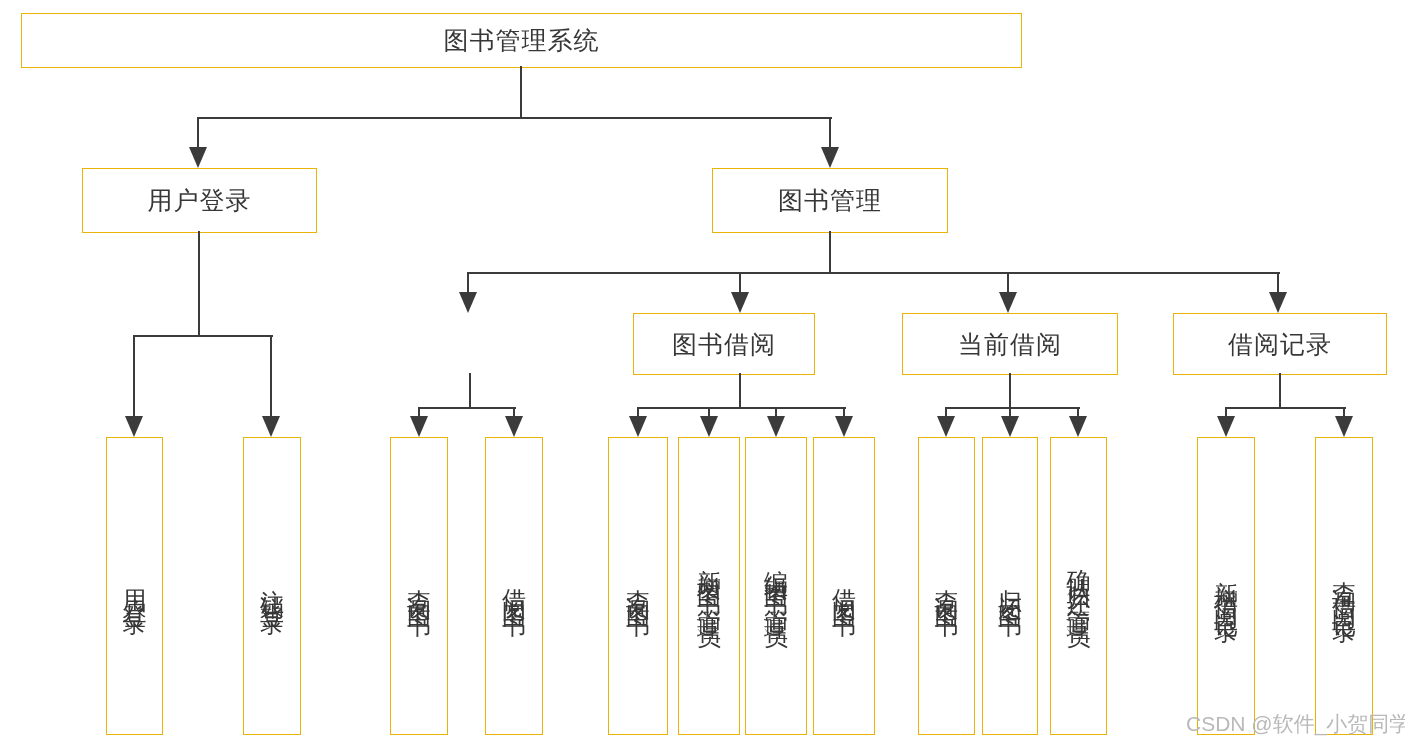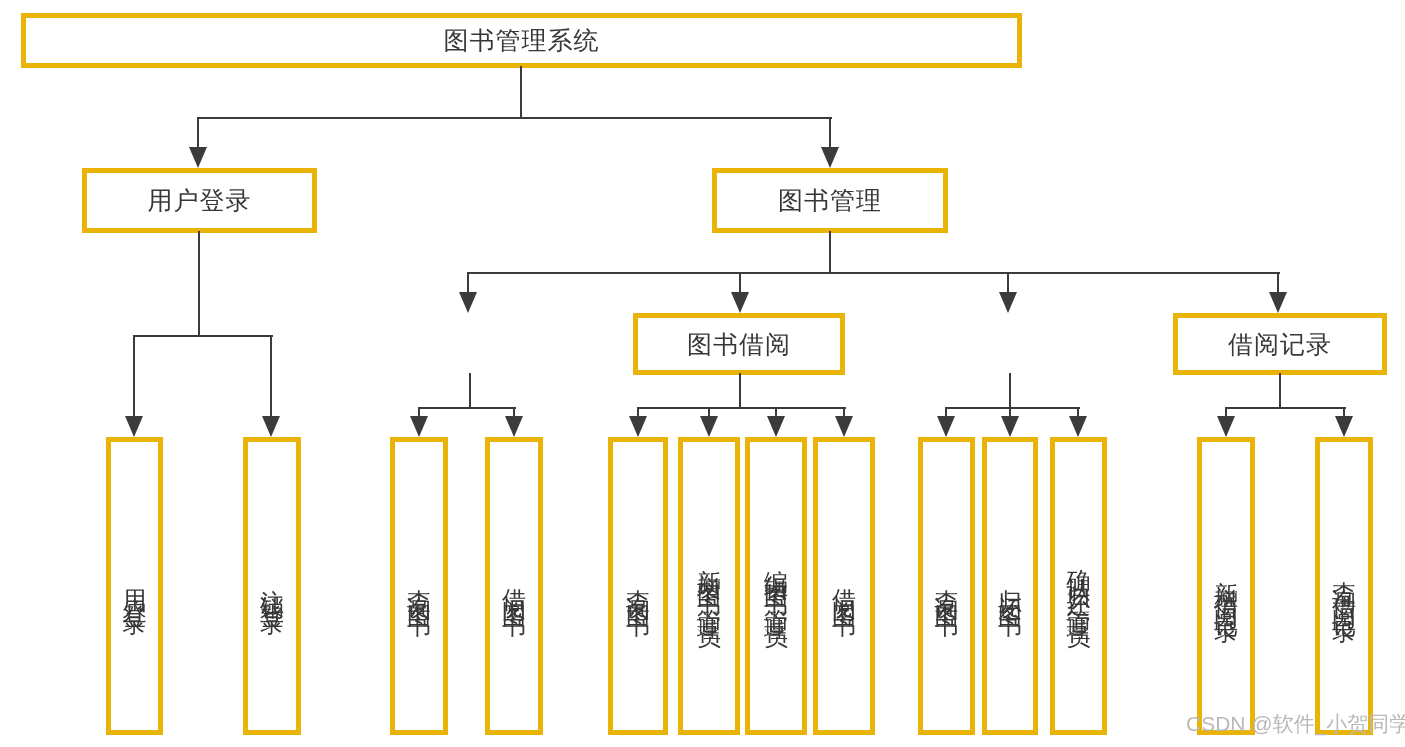--- a/index.html
+++ b/index.html
@@ -6,21 +6,21 @@
   #canvas {
     position:relative;
     width:1405px; height:747px;
     background:#ffffff;
     font-family:"Liberation Sans","DejaVu Sans",sans-serif;
     overflow:hidden;
   }
   .box {
     position:absolute;
     box-sizing:border-box;
-    border:5px solid #eab308;
+    border:1px solid #eab308;
     background:#ffffff;
     display:flex;
     align-items:center;
     justify-content:center;
     color:#373737;
   }
   .hbox { font-size:25px; letter-spacing:1px; white-space:nowrap; }
   .vbox {
     writing-mode:vertical-rl;
     text-orientation:mixed;
@@ -74,21 +74,22 @@
   <div class="hline" style="left:467px; top:272px; width:813px;"></div>
   <div class="vline" style="left:467px; top:272px; height:23px;"></div>
   <div class="vline" style="left:739px; top:272px; height:23px;"></div>
   <div class="vline" style="left:1007px; top:272px; height:23px;"></div>
   <div class="vline" style="left:1277px; top:272px; height:23px;"></div>
   <div class="arrow" style="left:459px; top:292px;"></div>
   <div class="arrow" style="left:731px; top:292px;"></div>
   <div class="arrow" style="left:999px; top:292px;"></div>
   <div class="arrow" style="left:1269px; top:292px;"></div>
 
-  <div class="box hbox" style="left:633px; top:313px; width:212px; height:62px;">图书借阅</div>
+  <div class="box hbox" style="left:633px; top:313px; width:182px; height:62px;">图书借阅</div>
+  <div class="box hbox" style="left:902px; top:313px; width:216px; height:62px;">当前借阅</div>
   <div class="box hbox" style="left:1173px; top:313px; width:214px; height:62px;">借阅记录</div>
 
   <div class="vline" style="left:469px; top:373px; height:36px;"></div>
   <div class="vline" style="left:739px; top:373px; height:36px;"></div>
   <div class="vline" style="left:1009px; top:373px; height:36px;"></div>
   <div class="vline" style="left:1279px; top:373px; height:36px;"></div>
 
   <div class="hline" style="left:418px; top:407px; width:98px;"></div>
   <div class="hline" style="left:637px; top:407px; width:209px;"></div>
   <div class="hline" style="left:945px; top:407px; width:135px;"></div>

